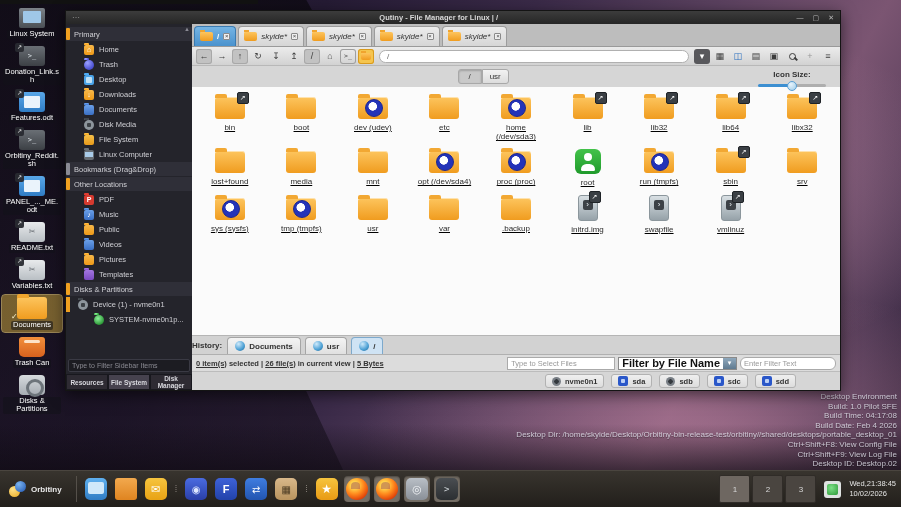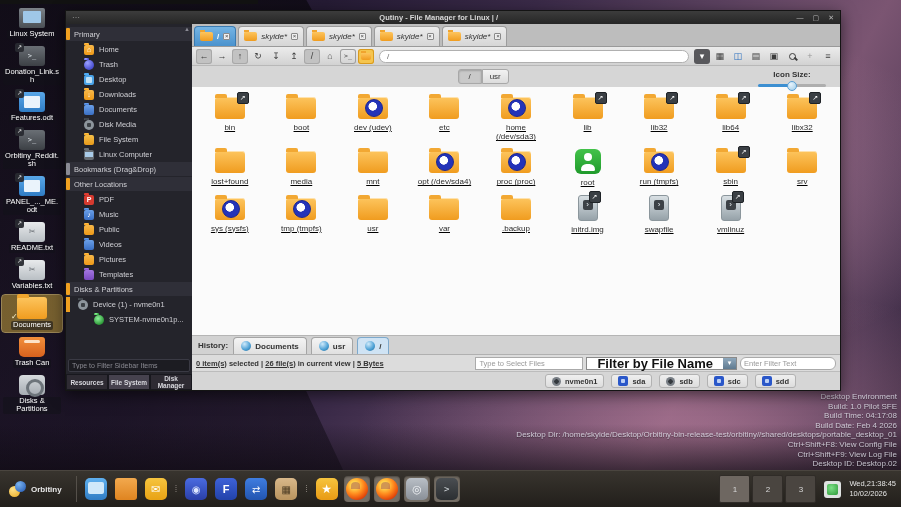--- a/index.html
+++ b/index.html
@@ -163,40 +163,40 @@
     border-radius:50%; background:#fff; }
   .fic-folder-user::after { content:""; position:absolute; bottom:3px; left:6px; width:14px; height:7px;
     border-radius:7px 7px 2px 2px; background:#fff; }
   .fic-file, .fic-file-link { width:20px; height:26px; margin-top:-3px; border-radius:3px;
     background:linear-gradient(#d9e0e4,#96a2a9); border:1px solid #8b969c; }
   .fic-file::before, .fic-file-link::before { content:"›"; position:absolute; top:4px; left:4px; width:10px; height:10px;
     background:#3c4click146; background:#3c4146; color:#e8eef2; font-size:8px; line-height:10px; text-align:center; border-radius:2px; }
 
   
   .historyrow { height:19px; flex:0 0 19px; background:#d2d2d2; border-bottom:1px solid #b0b0b0;
-    display:flex; align-items:center; padding-left:6px; gap:5px; }
+    display:flex; align-items:center; gap:5px; }
   .h-label { font-size:8px; font-weight:bold; color:#333; }
   #history-items { display:flex; gap:4px; height:100%; align-items:flex-end; }
   .hbtn { height:17px; display:flex; align-items:center; gap:4px; padding:0 7px;
     border:1px solid #a5a5a5; border-bottom:none; border-radius:4px 4px 0 0;
     background:linear-gradient(#f4f4f4,#e0e0e0); font-size:8px; font-weight:bold; color:#333; }
   .hbtn.active { background:#cfe3f4; border-color:#7da9cc; }
   .ic-globe { width:10px; height:10px; border-radius:50%;
     background:radial-gradient(circle at 35% 30%, #cfeafb, #4a9fd4 60%, #26658f); }
   .statusrow { height:17px; flex:0 0 17px; background:#dcdcdc; border-bottom:1px solid #bcbcbc;
     display:flex; align-items:center; justify-content:space-between; padding:0 4px; }
   #status-left { font-size:7.5px; font-weight:bold; color:#333; }
   #status-left .link { text-decoration:underline; }
   .status-right { display:flex; align-items:center; gap:3px; }
   .status-right input { height:13px; border:1px solid #aaa; font-size:7.5px; padding:0 3px; color:#333; background:#fff; }
   .status-right input::placeholder { color:#999; }
   .inp-select { width:108px; }
   .inp-filter { width:96px;border-radius:6px; }
   .fdrop { display:flex; align-items:center; height:13px; border:1px solid #8a8a8a; background:#fff; }
-  .fdrop b { font-size:13px; padding:0 10px; color:#111; }
+  .fdrop b { font-size:11px; padding:0 3px; color:#111; }
   .fdrop-btn { width:13px; height:100%; background:linear-gradient(#8fa8bc,#5f7a90); color:#fff;
     font-size:7px; display:flex; align-items:center; justify-content:center; }
   .devicerow { height:18px; flex:0 0 18px; background:#d6d6d6; display:flex; align-items:center;
     justify-content:flex-end; gap:7px; padding-right:44px; }
   .devbtn { height:14px; display:flex; align-items:center; gap:4px; padding:0 6px; border:1px solid #b2b2b2;
     border-radius:3px; background:linear-gradient(#efefef,#ddd); font-size:7.5px; font-weight:bold; color:#333; }
   .ic-disk { width:9px; height:9px; border-radius:50%;
     background:radial-gradient(circle at 50% 50%, #33383d 0 2px, #797f86 2.5px); }
   .ic-usb { width:10px; height:10px; border-radius:2px; background:#2a57c9; position:relative; }
   .ic-usb::after { content:""; position:absolute; inset:3px; background:#bcd0f5; border-radius:1px; }

